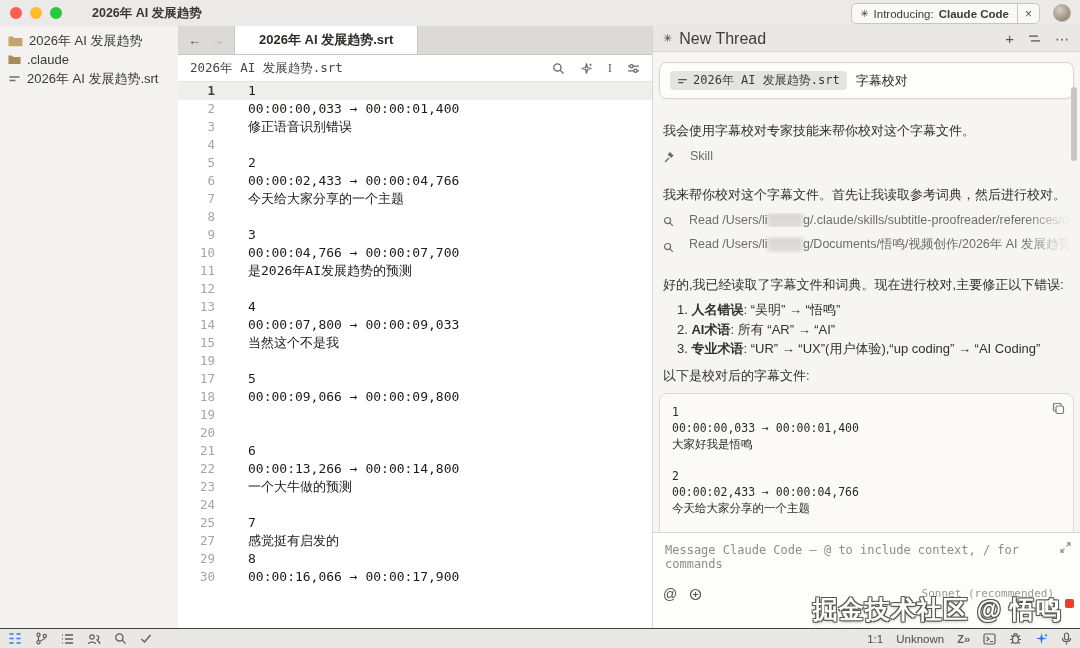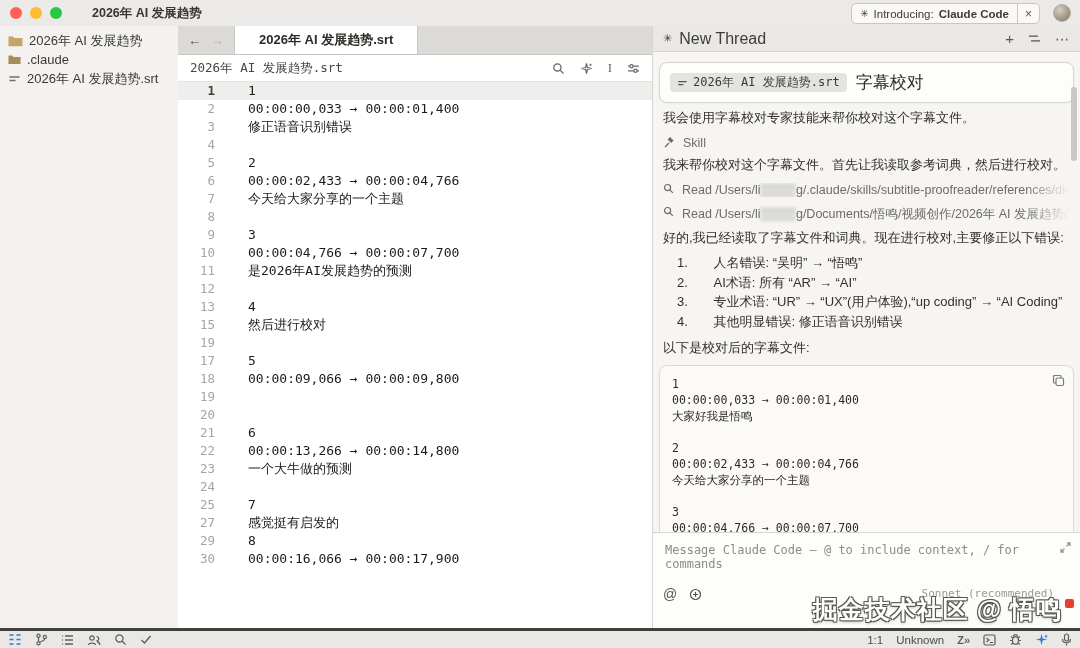--- a/index.html
+++ b/index.html
@@ -52,49 +52,49 @@
   .phead .pstar{font-size:11px;color:#3b3a36;}
   .phead .ptitle{font-size:16px;color:#3e3d39;}
   .phead .picons{margin-left:auto;display:flex;align-items:center;gap:14px;color:#55544f;}
   .phead .pplus{font-size:15px;line-height:1;}
   .phead .pmore{font-size:14px;line-height:1;letter-spacing:1px;}
 
   .chatarea{position:absolute;top:25px;left:0;right:0;bottom:95px;overflow:hidden;}
   .chat-thumb{position:absolute;top:36px;right:3px;width:6px;height:74px;background:#c9c7c3;border-radius:3px;}
   .ucard{margin:11px 6px 0 6px;background:#fdfdfc;border:1px solid #d6d4d0;border-radius:8px;padding:8px 10px;display:flex;align-items:center;gap:9px;box-shadow:0 1px 2px rgba(0,0,0,.04);}
   .chip{display:inline-flex;align-items:center;gap:5px;background:#e5e3e0;border-radius:4px;padding:1px 7px;font-family:"DejaVu Sans Mono",monospace;font-size:12px;color:#3b3a36;}
-  .utext{font-size:17px;color:#2d2c28;}
-
-  .msg{font-size:13px;color:#323129;line-height:19px;margin:5px 10px 0 10px;}
-  .toolrow{display:flex;align-items:flex-start;gap:8px;margin:9px 10px 0 10px;font-size:12.5px;color:#6d6c67;white-space:nowrap;}
+  .utext{font-size:13px;color:#2d2c28;}
+
+  .msg{font-size:13px;color:#323129;line-height:19px;margin:22px 10px 0 10px;}
+  .toolrow{display:flex;align-items:flex-end;gap:15px;margin:9px 10px 0 10px;font-size:12.5px;color:#6d6c67;white-space:nowrap;}
   .readtxt{overflow:hidden;white-space:nowrap;position:relative;flex:1;}
   .readfade{position:absolute;top:0;right:0;bottom:0;width:46px;background:linear-gradient(to right,rgba(246,245,243,0),#f6f5f3);}
   .blur{filter:blur(2px);color:#8a8984;}
   .fixlist{margin:6px 10px 0 24px;}
   .fix{font-size:13px;color:#323129;line-height:19.5px;}
-  .fix b{font-weight:400;margin-left:22px;}
+  .fix b{font-weight:700;}
   .codeblock{position:relative;margin:8px 6px 0 6px;background:#fbfaf8;border:1px solid #dcdad5;border-radius:8px;padding:10px 12px;}
   .codeblock pre{margin:0;font-family:"DejaVu Sans Mono",monospace;font-size:11.5px;line-height:16px;color:#2b2a26;}
   .copybtn{position:absolute;top:8px;right:8px;color:#7b7a75;}
 
   .inputarea{position:absolute;left:0;right:0;bottom:0;height:95px;background:#fdfdfc;border-top:1px solid #d8d6d2;}
   .msginput{position:absolute;top:0;left:0;width:100%;height:60px;border:none;outline:none;resize:none;background:transparent;padding:10px 24px 0 12px;box-sizing:border-box;font-family:"DejaVu Sans Mono",monospace;font-size:12px;color:#3a3935;}
   .msginput::placeholder{color:#8d8c87;}
   .expand{position:absolute;top:9px;right:9px;color:#97958f;}
   .inputicons{position:absolute;left:10px;bottom:26px;display:flex;align-items:center;gap:12px;color:#55544f;}
   .at{font-size:14px;}
   .modellabel{position:absolute;right:26px;bottom:28px;font-family:"DejaVu Sans Mono",monospace;font-size:11px;color:#9a9893;}
 
   
   .watermark{position:absolute;right:6px;bottom:22px;z-index:50;font-size:25px;font-weight:700;color:#fff;letter-spacing:1px;white-space:nowrap;
     text-shadow:-1px -1px 0 #58564f,1px -1px 0 #58564f,-1px 1px 0 #58564f,1px 1px 0 #58564f,0 2px 3px rgba(0,0,0,.25);}
   .wm-dot{display:inline-block;width:9px;height:9px;background:#e8402a;border-radius:2px;margin-left:3px;transform:translateY(-10px);box-shadow:none;}
 
   
-  .statusbar{position:absolute;bottom:0;left:0;right:0;height:20px;background:#e9e8e5;border-top:3px solid #404040;display:flex;align-items:center;padding:0 8px;box-sizing:border-box;font-size:11.5px;color:#4c4b47;}
+  .statusbar{position:absolute;bottom:0;left:0;right:0;height:20px;background:#e9e8e5;border-top:1px solid #404040;display:flex;align-items:center;padding:0 8px;box-sizing:border-box;font-size:11.5px;color:#4c4b47;}
   .sb-left{display:flex;align-items:center;gap:13px;}
   .sb-right{margin-left:auto;display:flex;align-items:center;gap:13px;}
   .sb-ico{color:#5f5e59;display:flex;align-items:center;}
   .sb-ico.blue{color:#3277e0;}
   .zpred{font-size:11px;color:#5f5e59;font-weight:700;}
 </style>
 </head>
 <body>
 
 <div id="app">
@@ -177,21 +177,22 @@
         <div class="eline"><span class="ln">4</span><span class="lt"></span></div>
         <div class="eline"><span class="ln">5</span><span class="lt">2</span></div>
         <div class="eline"><span class="ln">6</span><span class="lt">00:00:02,433 → 00:00:04,766</span></div>
         <div class="eline"><span class="ln">7</span><span class="lt">今天给大家分享的一个主题</span></div>
         <div class="eline"><span class="ln">8</span><span class="lt"></span></div>
         <div class="eline"><span class="ln">9</span><span class="lt">3</span></div>
         <div class="eline"><span class="ln">10</span><span class="lt">00:00:04,766 → 00:00:07,700</span></div>
         <div class="eline"><span class="ln">11</span><span class="lt">是2026年AI发展趋势的预测</span></div>
         <div class="eline"><span class="ln">12</span><span class="lt"></span></div>
         <div class="eline"><span class="ln">13</span><span class="lt">4</span></div>
-        <div class="eline"><span class="ln">15</span><span class="lt">然后进行校对</span></div>
+        <div class="eline"><span class="ln">14</span><span class="lt">00:00:07,800 → 00:00:09,033</span></div>
+        <div class="eline"><span class="ln">15</span><span class="lt">当然这个不是我</span></div>
         <div class="eline"><span class="ln">19</span><span class="lt"></span></div>
         <div class="eline"><span class="ln">17</span><span class="lt">5</span></div>
         <div class="eline"><span class="ln">18</span><span class="lt">00:00:09,066 → 00:00:09,800</span></div>
         <div class="eline"><span class="ln">19</span></div>
         <div class="eline"><span class="ln">20</span><span class="lt"></span></div>
         <div class="eline"><span class="ln">21</span><span class="lt">6</span></div>
         <div class="eline"><span class="ln">22</span><span class="lt">00:00:13,266 → 00:00:14,800</span></div>
         <div class="eline"><span class="ln">23</span><span class="lt">一个大牛做的预测</span></div>
         <div class="eline"><span class="ln">24</span><span class="lt"></span></div>
         <div class="eline"><span class="ln">25</span><span class="lt">7</span></div>
@@ -251,21 +252,20 @@
           </svg>
         <span class="readtxt"><span>Read /Users/li</span><span class="blur">▒▒▒▒</span><span>g/Documents/悟鸣/视频创作/2026年 AI 发展趋势/2026年</span><span class="readfade"></span></span>
       </div>
 
       <div class="msg">好的,我已经读取了字幕文件和词典。现在进行校对,主要修正以下错误:</div>
 
       <div class="fixlist">
           <div class="fix"><span>1. </span><b>人名错误</b><span>: “吴明” → “悟鸣”</span></div>
           <div class="fix"><span>2. </span><b>AI术语</b><span>: 所有 “AR” → “AI”</span></div>
           <div class="fix"><span>3. </span><b>专业术语</b><span>: “UR” → “UX”(用户体验),“up coding” → “AI Coding”</span></div>
-          <div class="fix"><span>4. </span><b>其他明显错误</b><span>: 修正语音识别错误</span></div>
         </div>
 
       <div class="msg" style="margin-top:7px;">以下是校对后的字幕文件:</div>
 
       <div class="codeblock">
         <pre>1
 00:00:00,033 → 00:00:01,400
 大家好我是悟鸣
 
 2

